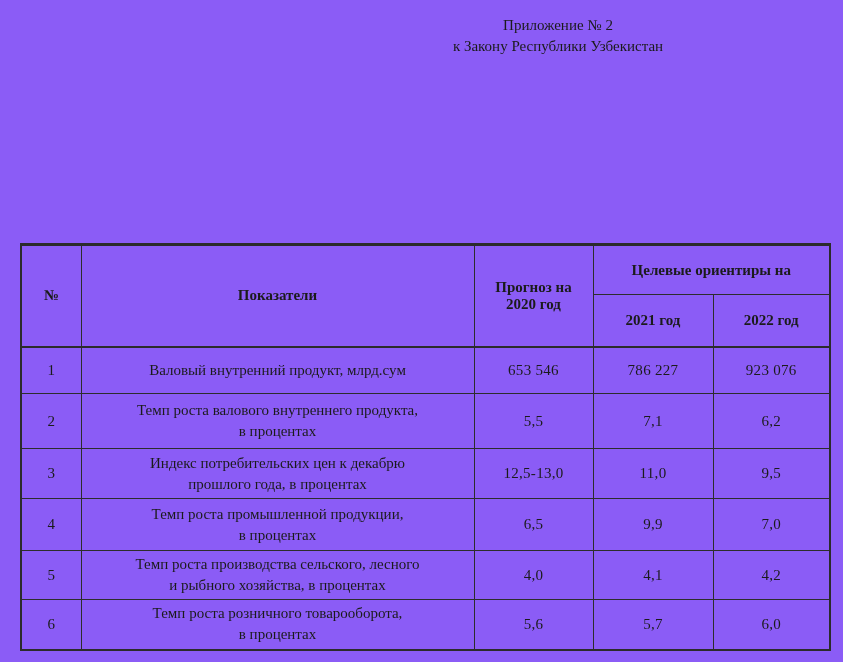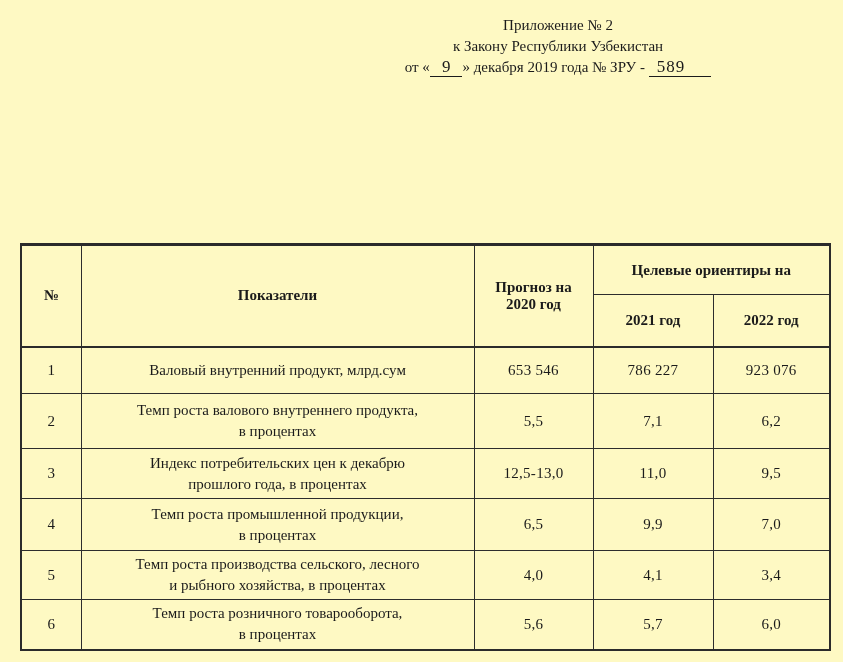--- a/index.html
+++ b/index.html
@@ -5,21 +5,21 @@
   * { margin: 0; padding: 0; box-sizing: border-box; }
   html, body { background: #ffffff; }
   body {
     font-family: "Liberation Serif", "DejaVu Serif", serif;
     color: #1b1b1b;
   }
   .page {
     position: relative;
     width: 843px;
     height: 662px;
-    background: #fef9c3;
+    background: #8b5cf6;
     overflow: hidden;
   }
 
   
   .annex {
     position: absolute;
     top: 15px;
     left: 333px;
     width: 450px;
     text-align: center;
@@ -97,21 +97,20 @@
   th.group-th { line-height: 20px; }
 </style>
 </head>
 <body>
 
 <div class="page">
 
   <div class="annex">
     <div>Приложение № 2</div>
     <div>к Закону Республики Узбекистан</div>
-    <div><span>от «</span><span class="fill fill-day">9</span><span>» декабря 2019 года № ЗРУ -</span> <span class="fill fill-num">589</span></div>
   </div>
 
 
   <table class="doc-table">
     <colgroup>
       <col class="c-num">
         <col class="c-ind">
         <col class="c-f">
         <col class="c-y1">
         <col class="c-y2">
@@ -160,21 +159,21 @@
         <td class="val-cell">6,5</td>
         <td class="val-cell">9,9</td>
         <td class="val-cell">7,0</td>
       </tr>
       <tr class="r5">
         <td class="num-cell">5</td>
         <td class="ind-cell">Темп роста производства сельского, лесного
 и рыбного хозяйства, в  процентах</td>
         <td class="val-cell">4,0</td>
         <td class="val-cell">4,1</td>
-        <td class="val-cell">3,4</td>
+        <td class="val-cell">4,2</td>
       </tr>
       <tr class="r6">
         <td class="num-cell">6</td>
         <td class="ind-cell">Темп роста розничного товарооборота,
 в  процентах</td>
         <td class="val-cell">5,6</td>
         <td class="val-cell">5,7</td>
         <td class="val-cell">6,0</td>
       </tr>
     </tbody>

